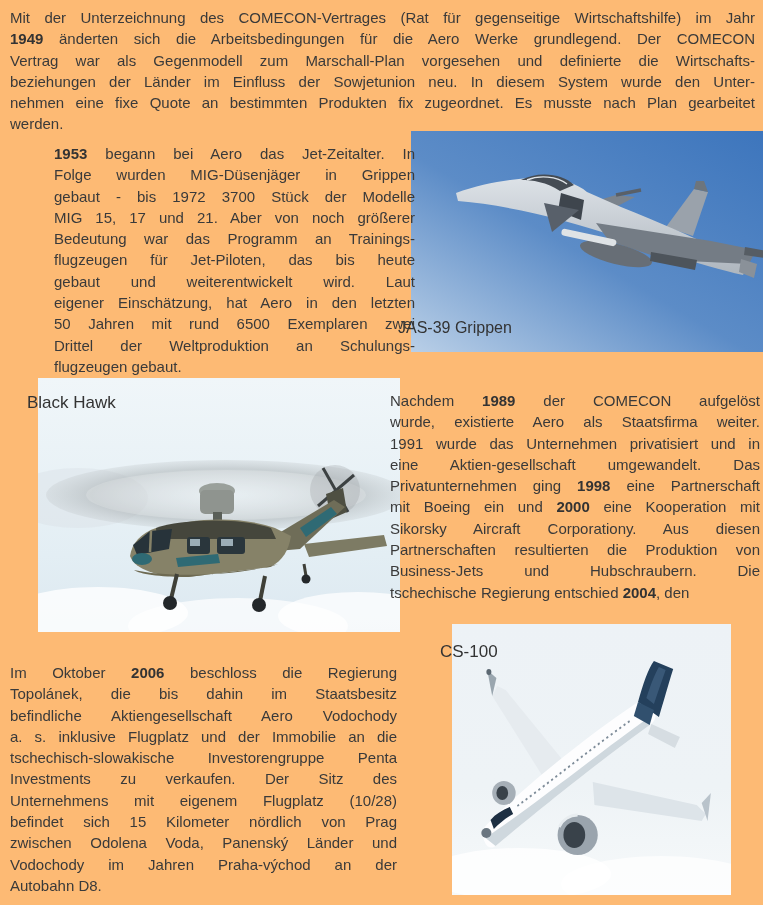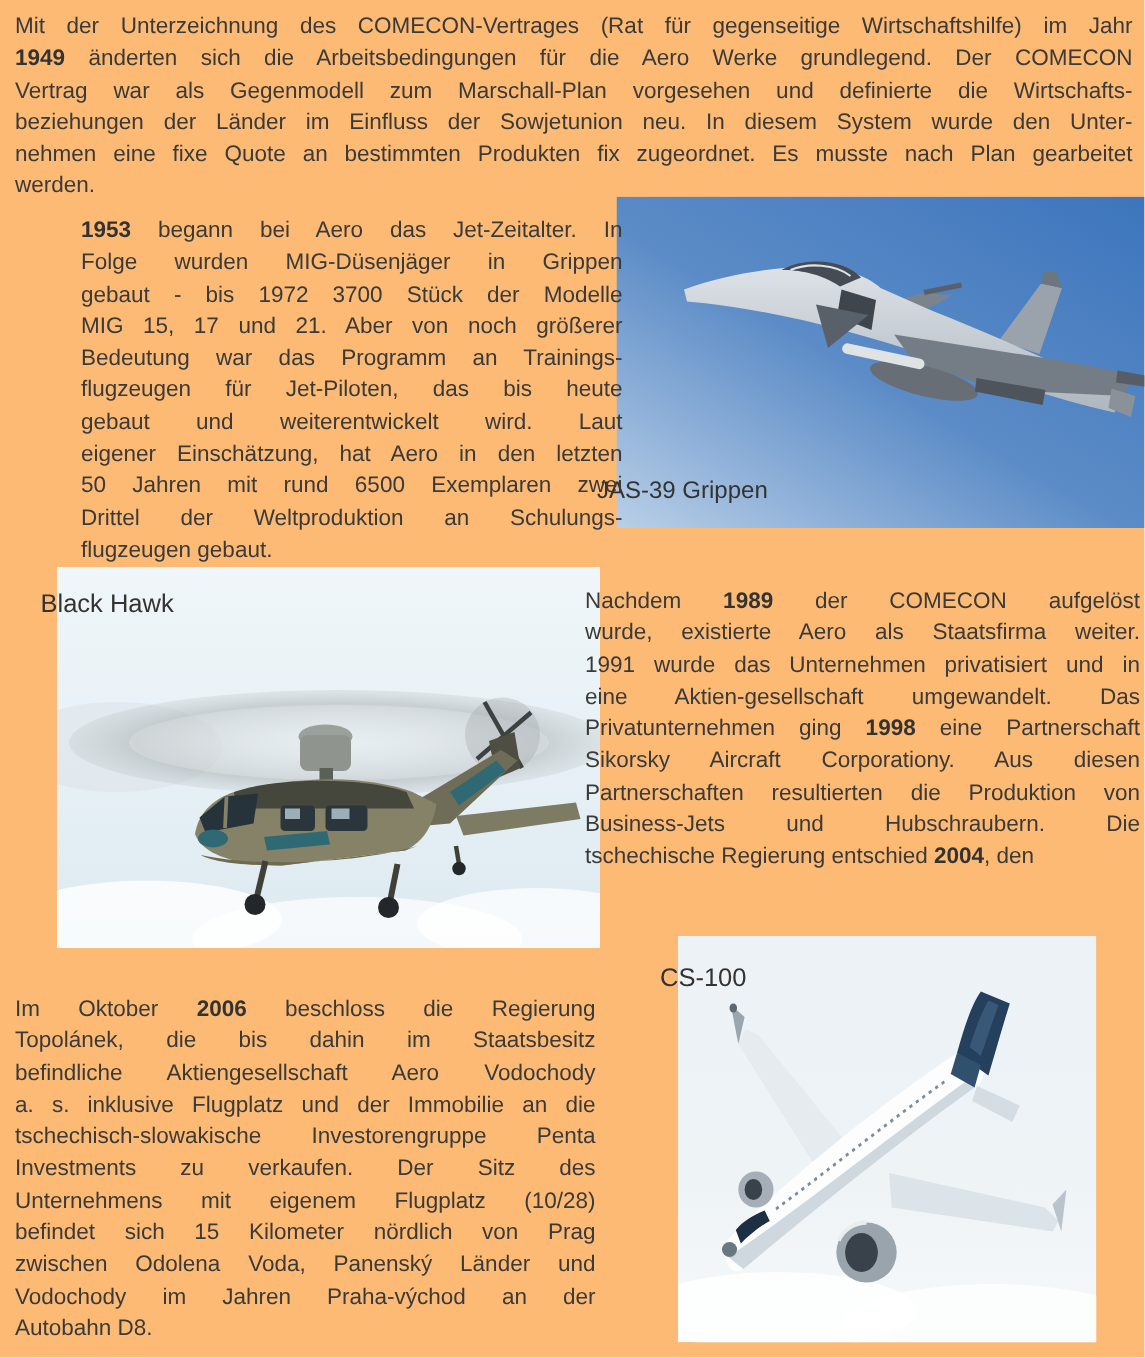--- a/index.html
+++ b/index.html
@@ -157,20 +157,21 @@
     </svg>
     <div class="cap cap-bh">Black Hawk</div>
   </div>
 
   <div class="para" id="p3">
       <div class="ln"><span>Nachdem </span><b>1989</b><span> der COMECON aufgelöst</span></div>
       <div class="ln"><span>wurde, existierte Aero als Staatsfirma weiter.</span></div>
       <div class="ln"><span>1991 wurde das Unternehmen privatisiert und in</span></div>
       <div class="ln"><span>eine Aktien-gesellschaft umgewandelt. Das</span></div>
       <div class="ln"><span>Privatunternehmen ging </span><b>1998</b><span> eine Partnerschaft</span></div>
+      <div class="ln"><span>mit Boeing ein und </span><b>2000</b><span> eine Kooperation mit</span></div>
       <div class="ln"><span>Sikorsky Aircraft Corporationy. Aus diesen</span></div>
       <div class="ln"><span>Partnerschaften resultierten die Produktion von</span></div>
       <div class="ln"><span>Business-Jets und Hubschraubern. Die</span></div>
       <div class="ln"><span>tschechische Regierung entschied </span><b>2004</b><span>, den</span></div>
     </div>
 
   <div class="imgbox" id="img-cs">
     <svg viewBox="0 0 333 271" preserveAspectRatio="none">
       <defs>
         <linearGradient id="skyCs" x1="0" y1="0" x2="0" y2="1">

